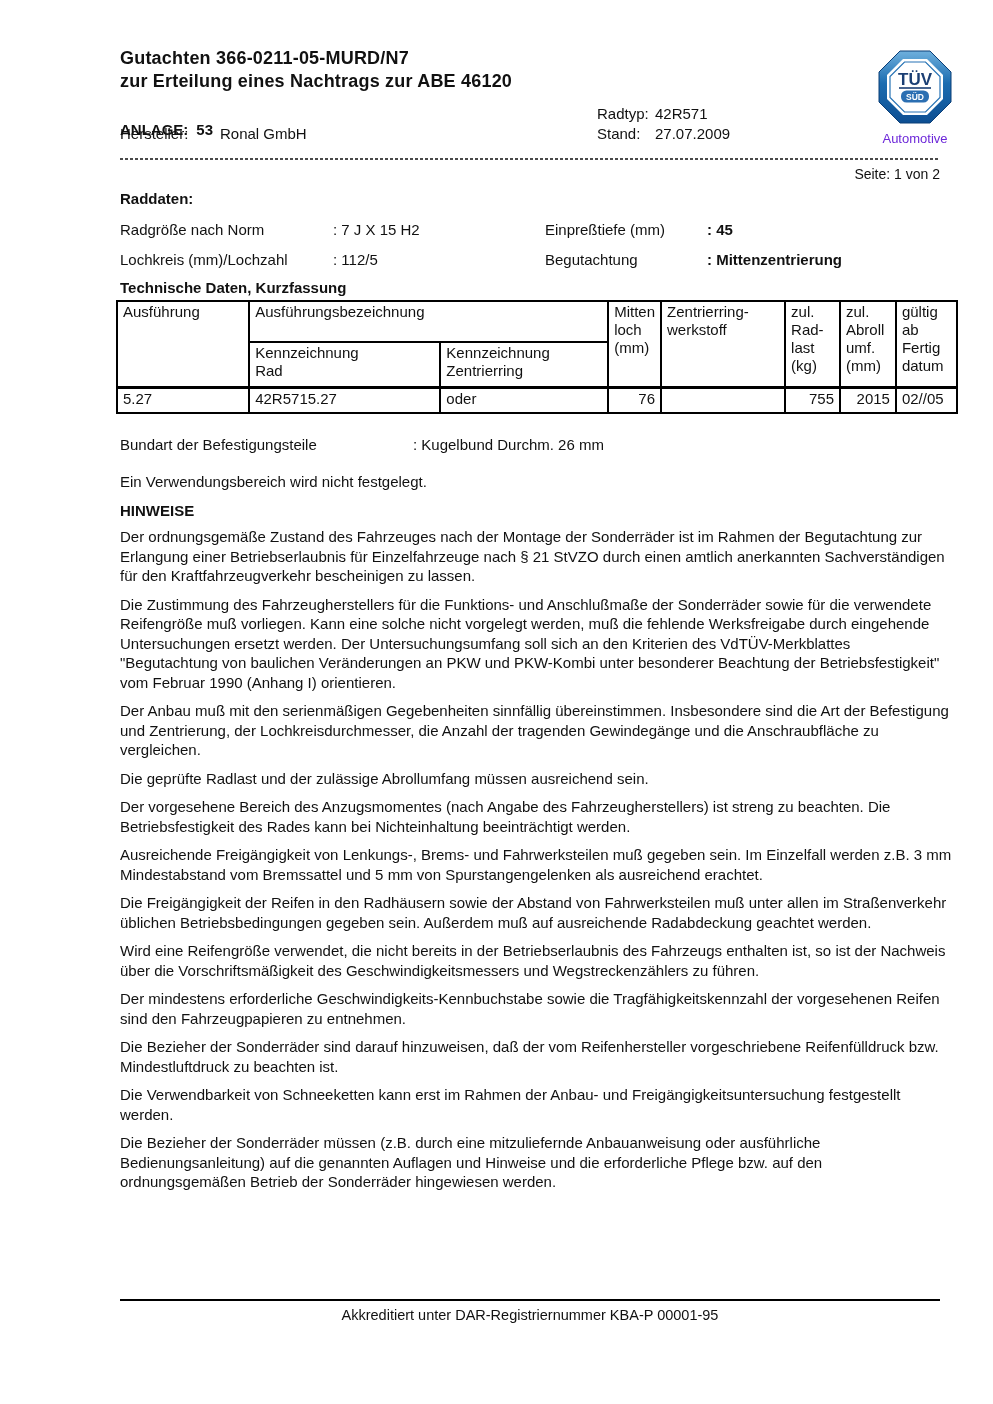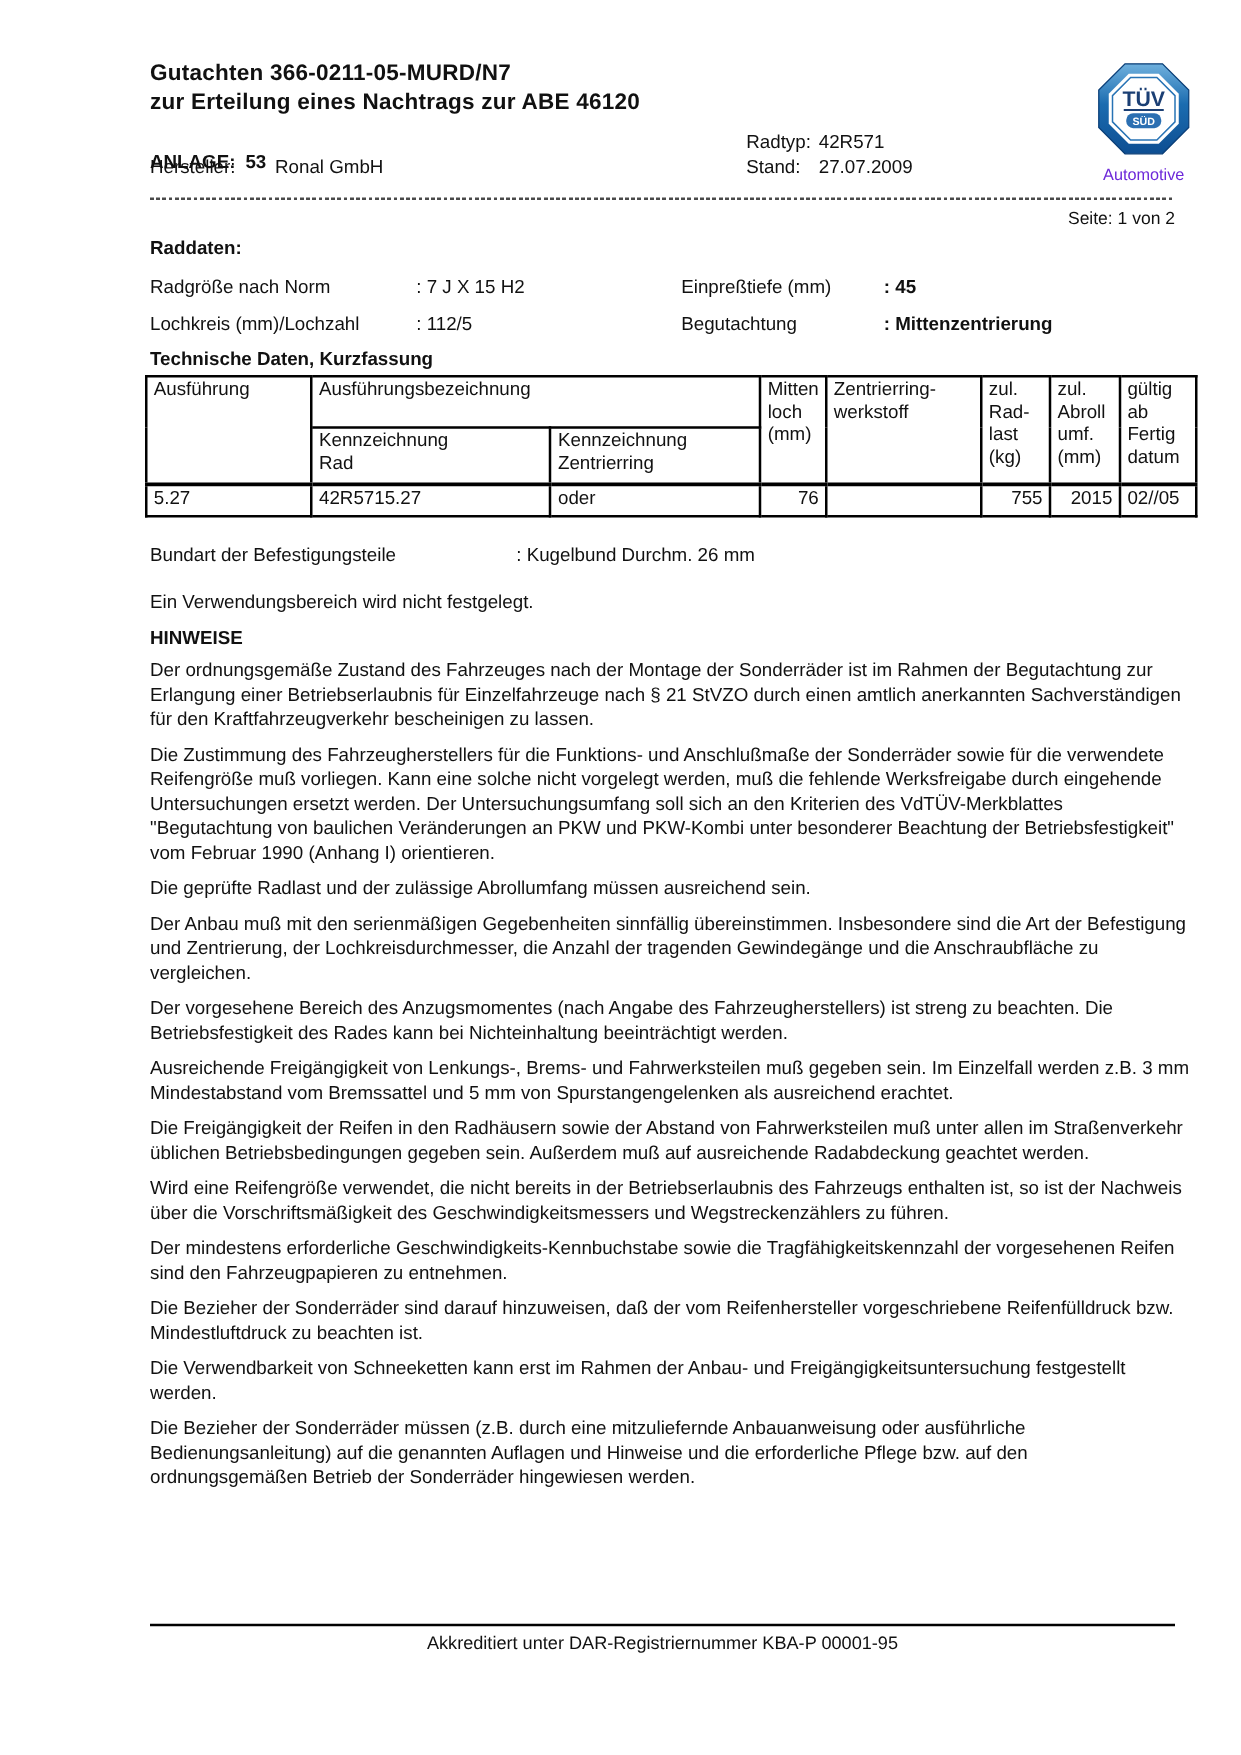--- a/index.html
+++ b/index.html
@@ -206,22 +206,22 @@
 <div class="abs detail-line bundart-row">
   <span>Bundart der Befestigungsteile</span>
   <span class="val">: Kugelbund Durchm. 26 mm</span>
 </div>
 <div class="abs detail-line verwendung-row">Ein Verwendungsbereich wird nicht festgelegt.</div>
 <div class="abs detail-line hinweise-heading">HINWEISE</div>
 
 <div class="abs paras">
   <p>Der ordnungsgemäße Zustand des Fahrzeuges nach der Montage der Sonderräder ist im Rahmen der Begutachtung zur Erlangung einer Betriebserlaubnis für Einzelfahrzeuge nach § 21 StVZO durch einen amtlich anerkannten Sachverständigen für den Kraftfahrzeugverkehr bescheinigen zu lassen.</p>
   <p>Die Zustimmung des Fahrzeugherstellers für die Funktions- und Anschlußmaße der Sonderräder sowie für die verwendete Reifengröße muß vorliegen. Kann eine solche nicht vorgelegt werden, muß die fehlende Werksfreigabe durch eingehende Untersuchungen ersetzt werden. Der Untersuchungsumfang soll sich an den Kriterien des VdTÜV-Merkblattes "Begutachtung von baulichen Veränderungen an PKW und PKW-Kombi unter besonderer Beachtung der Betriebsfestigkeit" vom Februar 1990 (Anhang I) orientieren.</p>
+  <p>Der Anbau muß mit den serienmäßigen Gegebenheiten sinnfällig übereinstimmen. Insbesondere sind die Art der Befestigung und Zentrierung, der Lochkreisdurchmesser, die Anzahl der tragenden Gewindegänge und die Anschraubfläche zu vergleichen.</p>
   <p>Die geprüfte Radlast und der zulässige Abrollumfang müssen ausreichend sein.</p>
-  <p>Der Anbau muß mit den serienmäßigen Gegebenheiten sinnfällig übereinstimmen. Insbesondere sind die Art der Befestigung und Zentrierung, der Lochkreisdurchmesser, die Anzahl der tragenden Gewindegänge und die Anschraubfläche zu vergleichen.</p>
   <p>Der vorgesehene Bereich des Anzugsmomentes (nach Angabe des Fahrzeugherstellers) ist streng zu beachten. Die Betriebsfestigkeit des Rades kann bei Nichteinhaltung beeinträchtigt werden.</p>
   <p>Ausreichende Freigängigkeit von Lenkungs-, Brems- und Fahrwerksteilen muß gegeben sein. Im Einzelfall werden z.B. 3 mm Mindestabstand vom Bremssattel und 5 mm von Spurstangengelenken als ausreichend erachtet.</p>
   <p>Die Freigängigkeit der Reifen in den Radhäusern sowie der Abstand von Fahrwerksteilen muß unter allen im Straßenverkehr üblichen Betriebsbedingungen gegeben sein. Außerdem muß auf ausreichende Radabdeckung geachtet werden.</p>
   <p>Wird eine Reifengröße verwendet, die nicht bereits in der Betriebserlaubnis des Fahrzeugs enthalten ist, so ist der Nachweis über die Vorschriftsmäßigkeit des Geschwindigkeitsmessers und Wegstreckenzählers zu führen.</p>
   <p>Der mindestens erforderliche Geschwindigkeits-Kennbuchstabe sowie die Tragfähigkeitskennzahl der vorgesehenen Reifen sind den Fahrzeugpapieren zu entnehmen.</p>
   <p>Die Bezieher der Sonderräder sind darauf hinzuweisen, daß der vom Reifenhersteller vorgeschriebene Reifenfülldruck bzw. Mindestluftdruck zu beachten ist.</p>
   <p>Die Verwendbarkeit von Schneeketten kann erst im Rahmen der Anbau- und Freigängigkeitsuntersuchung festgestellt werden.</p>
   <p>Die Bezieher der Sonderräder müssen (z.B. durch eine mitzuliefernde Anbauanweisung oder ausführliche Bedienungsanleitung) auf die genannten Auflagen und Hinweise und die erforderliche Pflege bzw. auf den ordnungsgemäßen Betrieb der Sonderräder hingewiesen werden.</p>
 </div>
 

